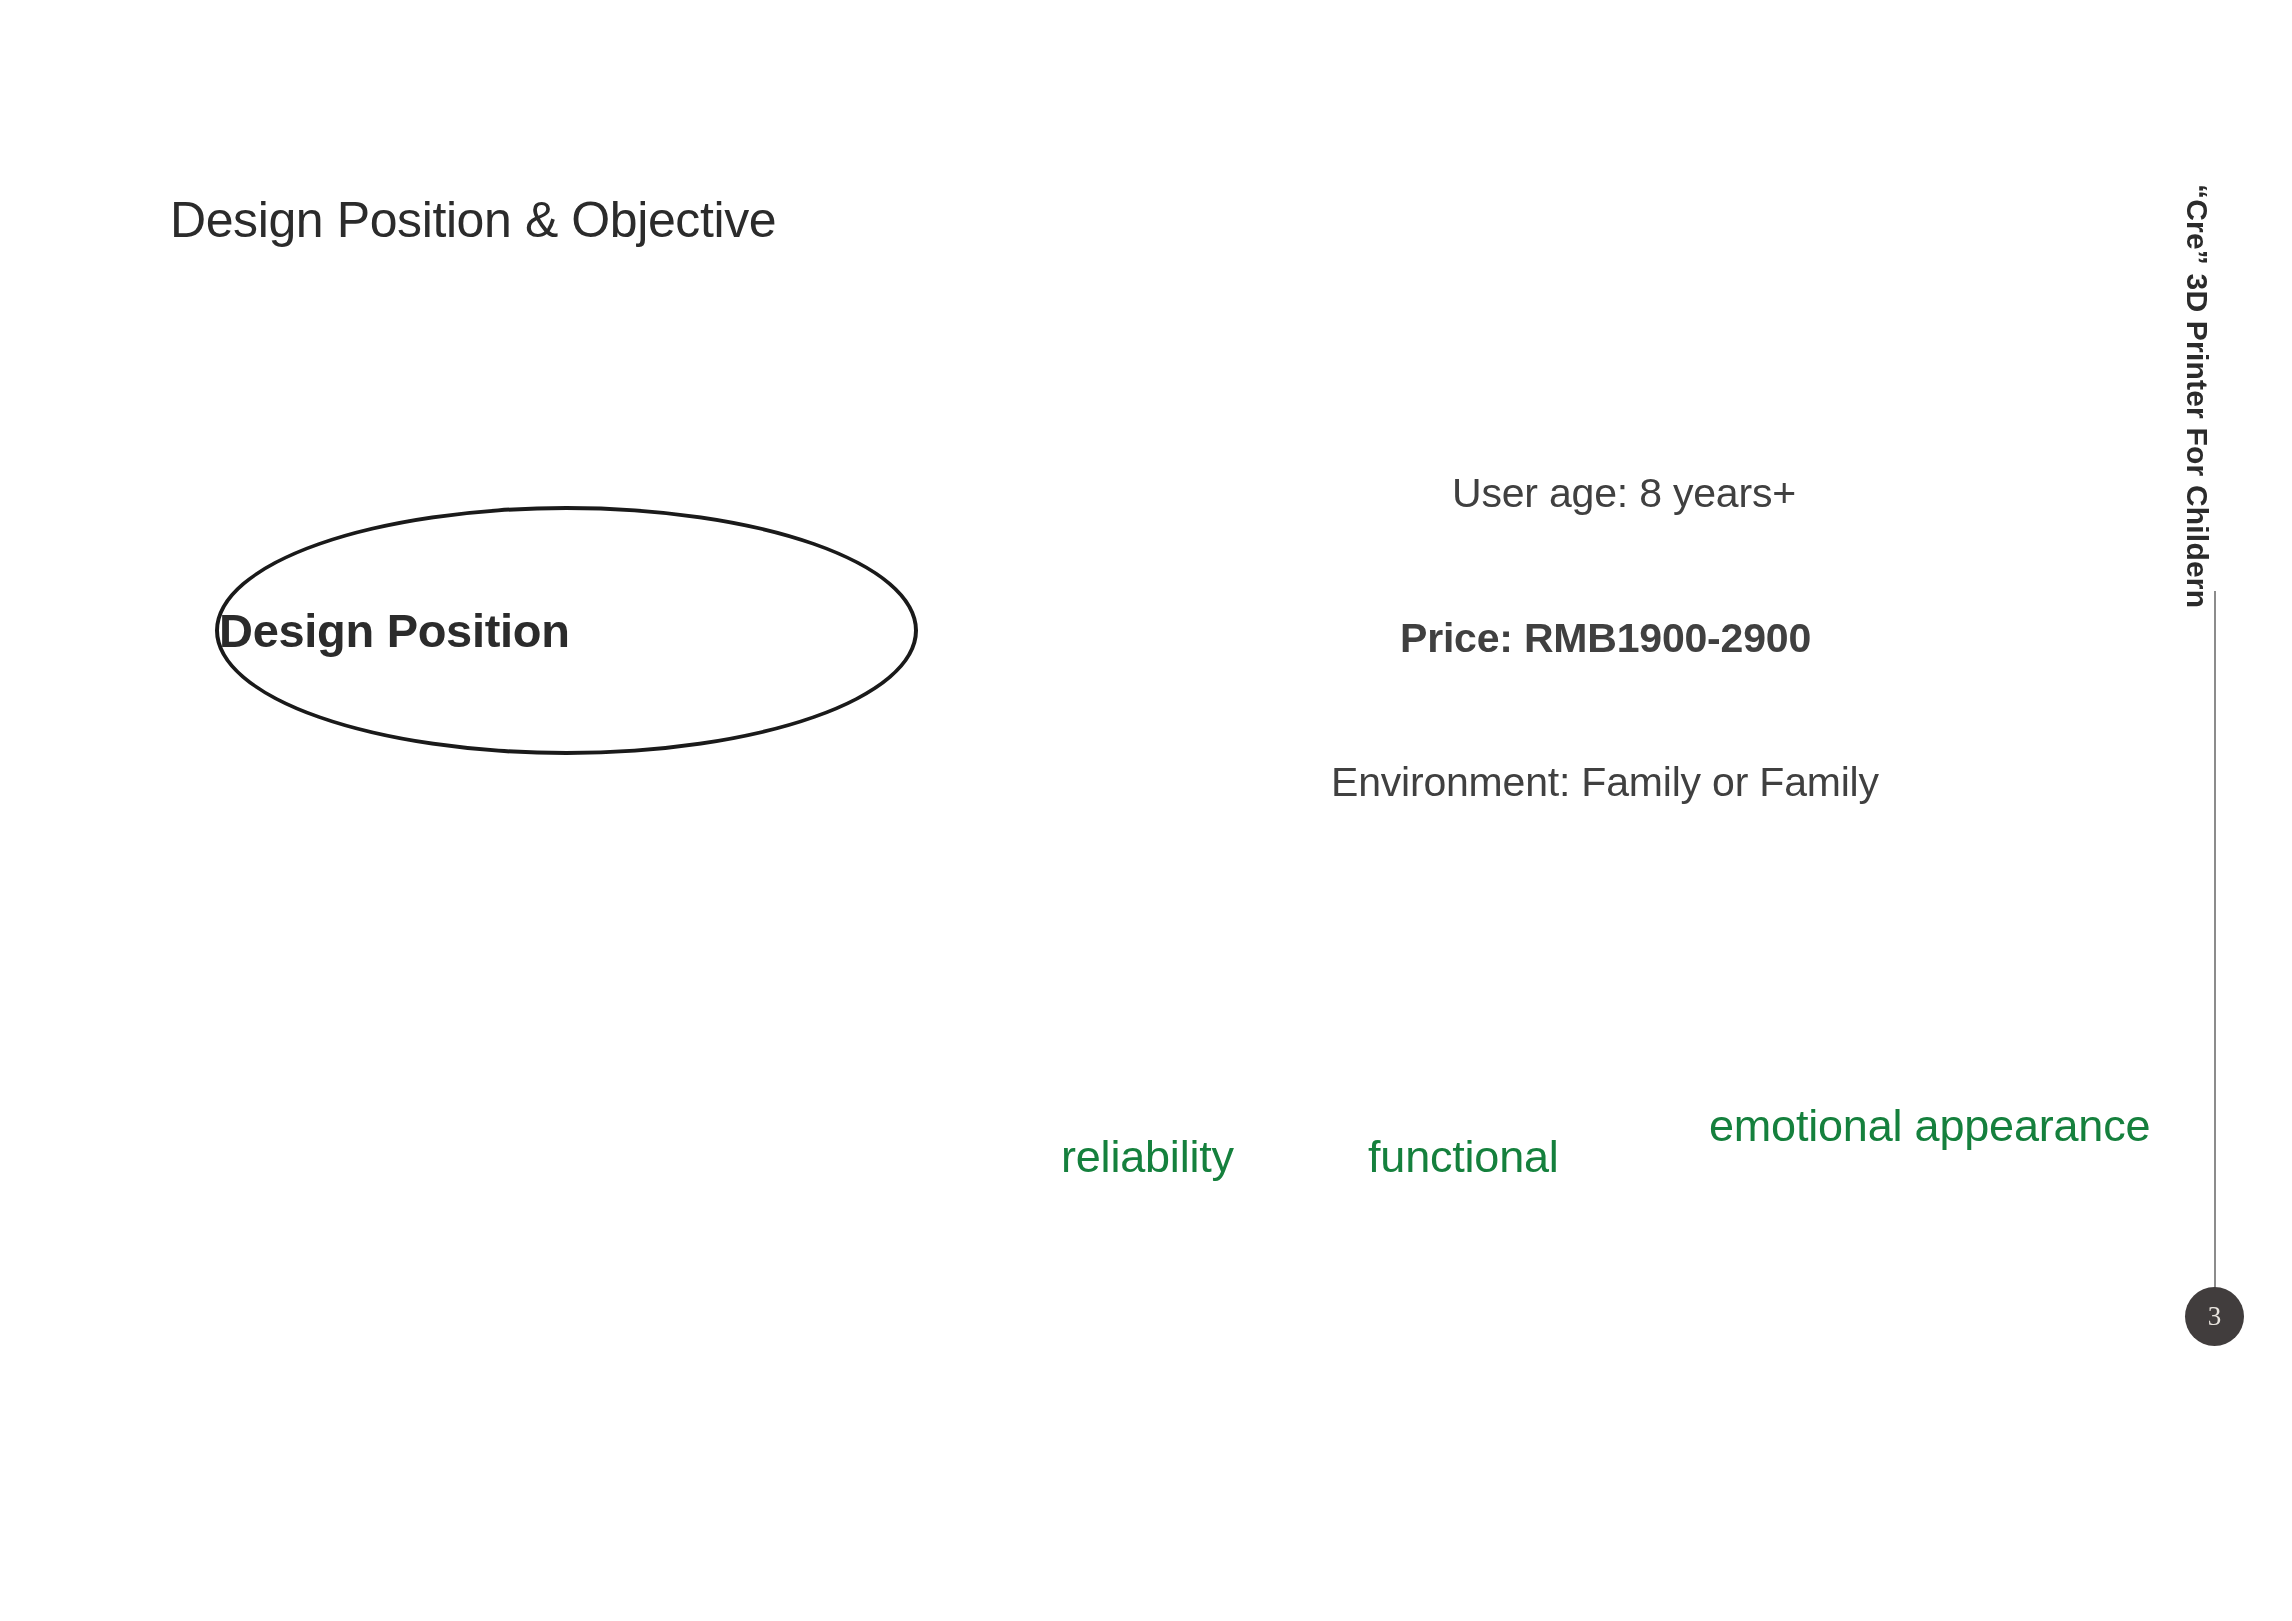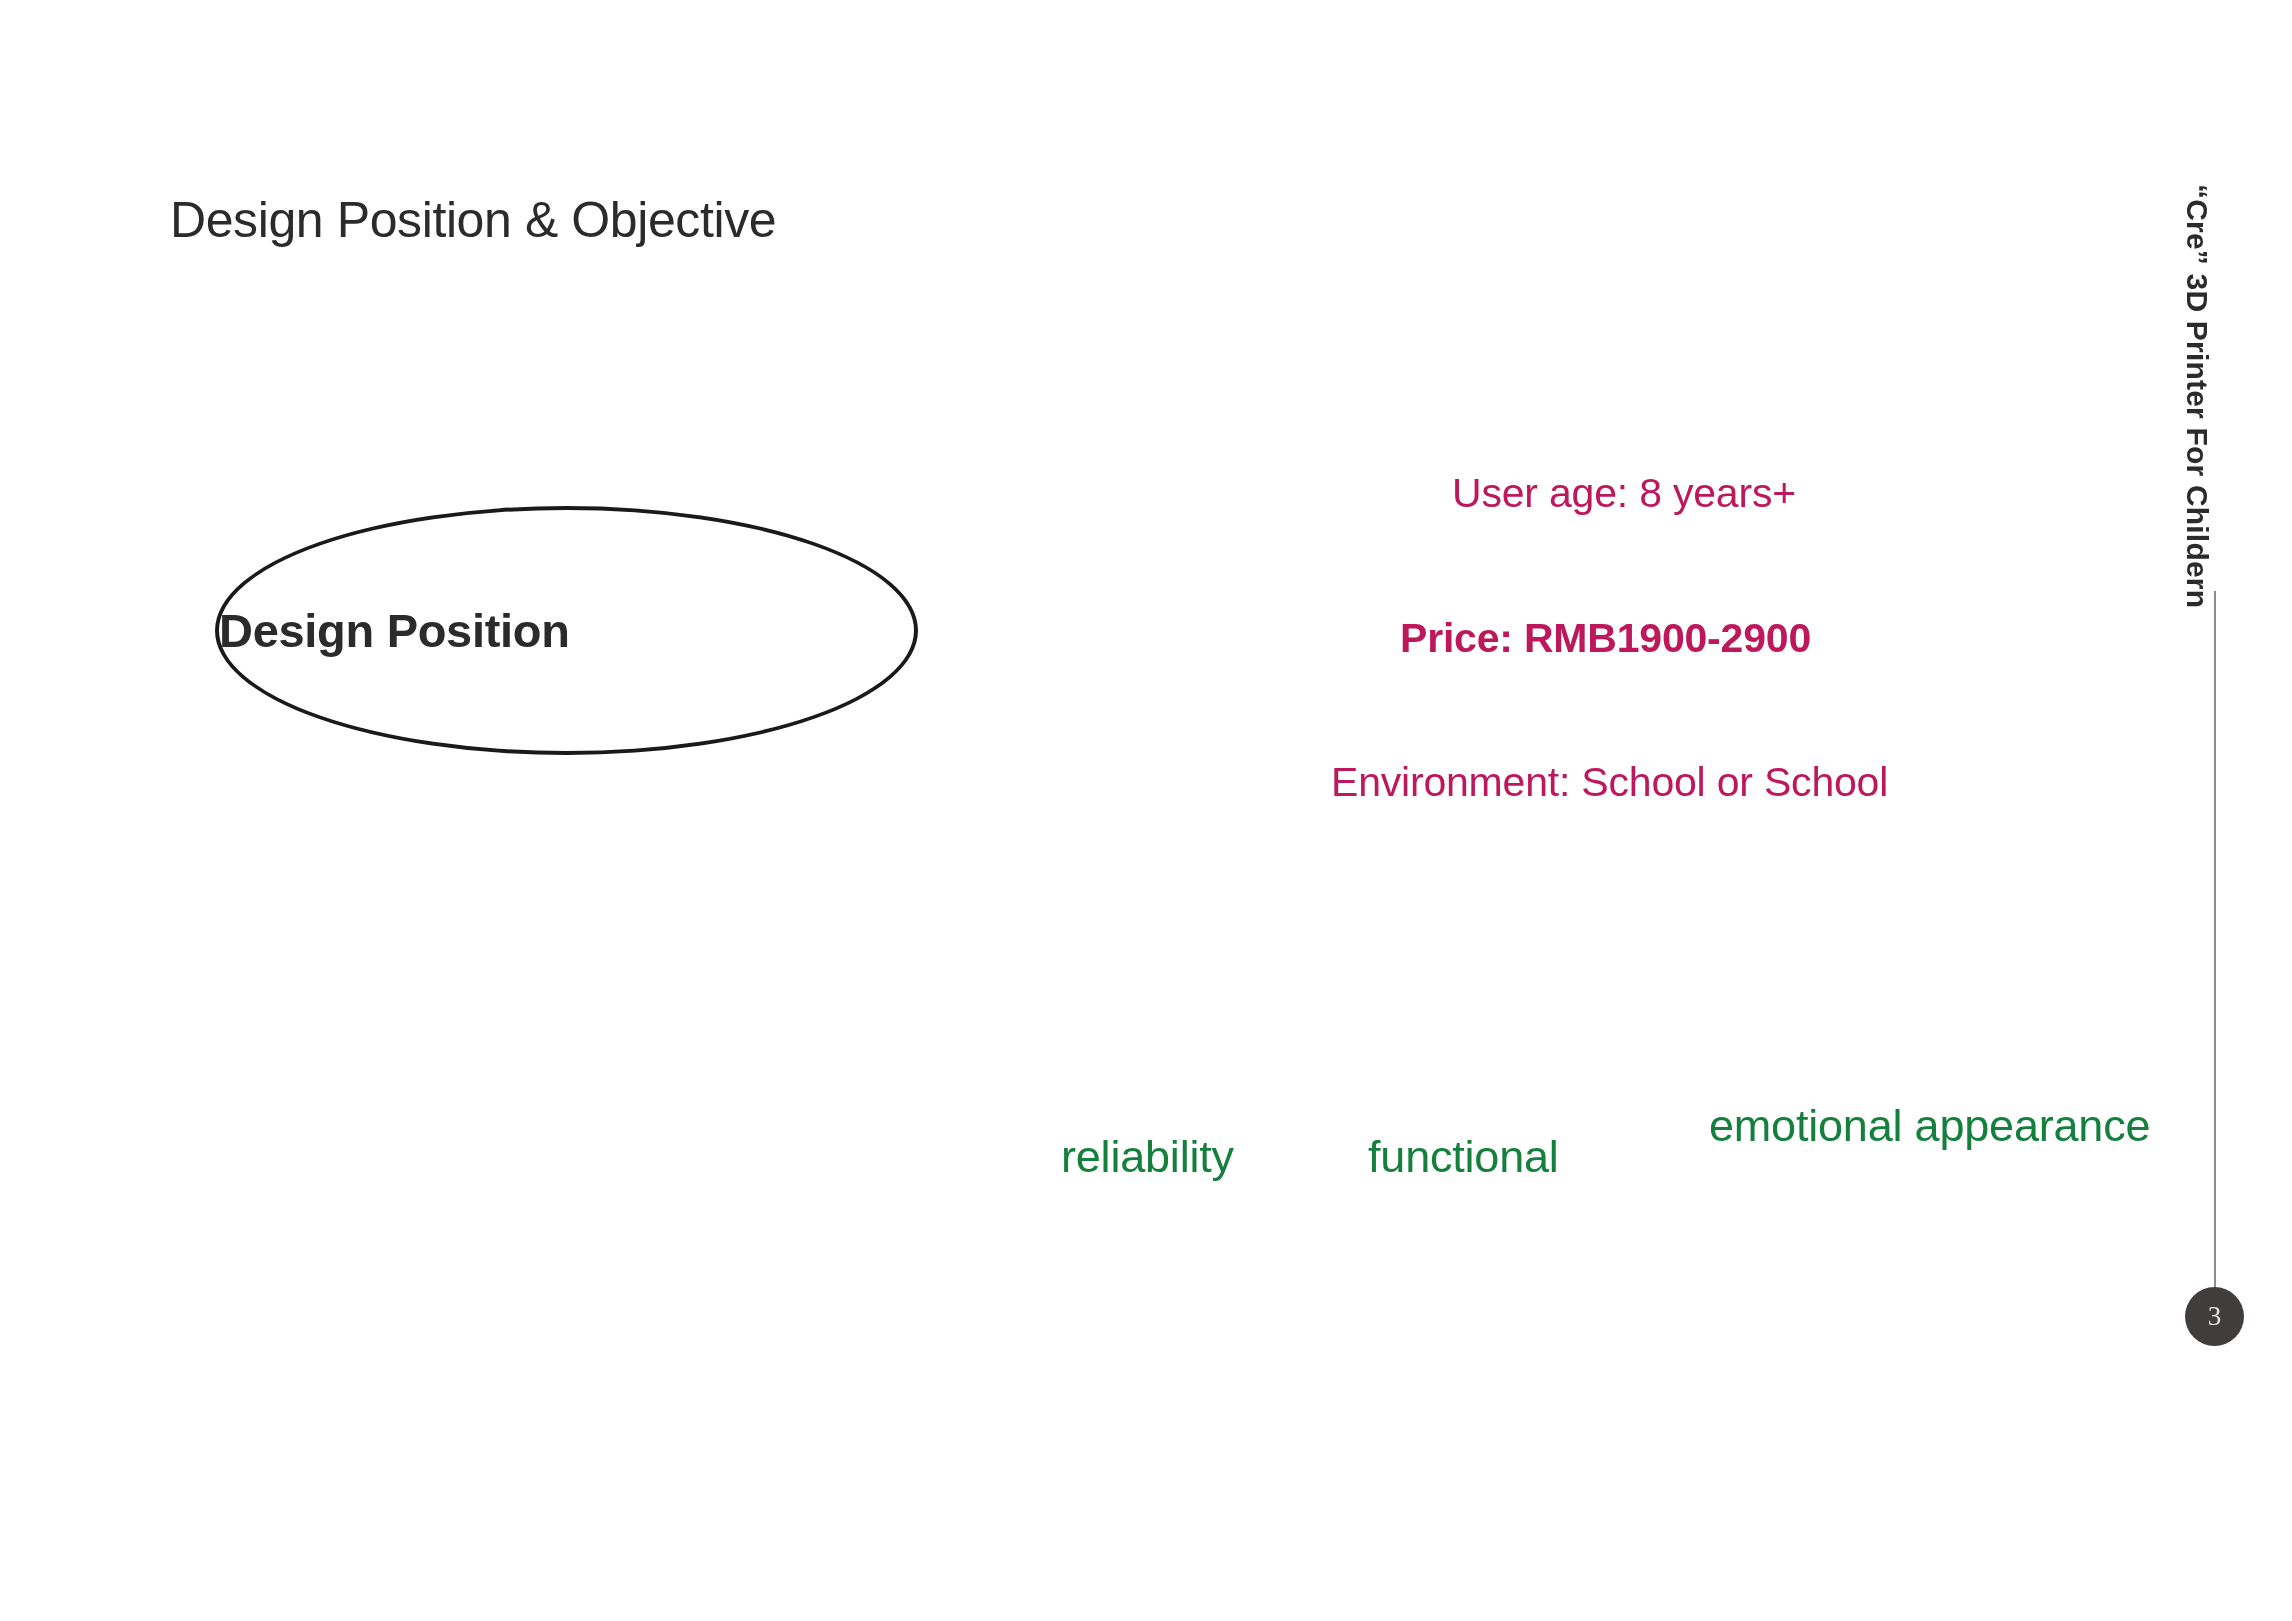--- a/index.html
+++ b/index.html
@@ -60,21 +60,21 @@
     top: 1032px;
     width: 703px;
     height: 258px;
   }
 
   
   .attribute-line {
     position: absolute;
     font-size: 41px;
     font-weight: 500;
-    color: #be185d;
+    color: #404040;
     white-space: nowrap;
     letter-spacing: -0.2px;
   }
   #attr-0 { left: 1452px; top: 470px; }
   #attr-1 { left: 1400px; top: 615px; font-weight: bold; }
   #attr-2 { left: 1331px; top: 759px; }
 
   
   .keyword {
     position: absolute;
@@ -139,21 +139,21 @@
 
   <div id="slide-title">Design Position &amp; Objective</div>
 
   <div id="node-design-position" class="node-ellipse">
     <span class="node-label">Design Position</span>
   </div>
 
 
   <div id="attr-0" class="attribute-line">User age: 8 years+</div>
   <div id="attr-1" class="attribute-line">Price: RMB1900-2900</div>
-  <div id="attr-2" class="attribute-line">Environment: School or School</div>
+  <div id="attr-2" class="attribute-line">Environment: Family or Family</div>
 
   <div id="kw-0" class="keyword">reliability</div>
   <div id="kw-1" class="keyword">functional</div>
   <div id="kw-2" class="keyword">emotional appearance</div>
 
   <div id="sidebar-title">“Cre” 3D Printer For Childern</div>
 
   <div id="vertical-rule"></div>
 
   <div id="page-badge">

